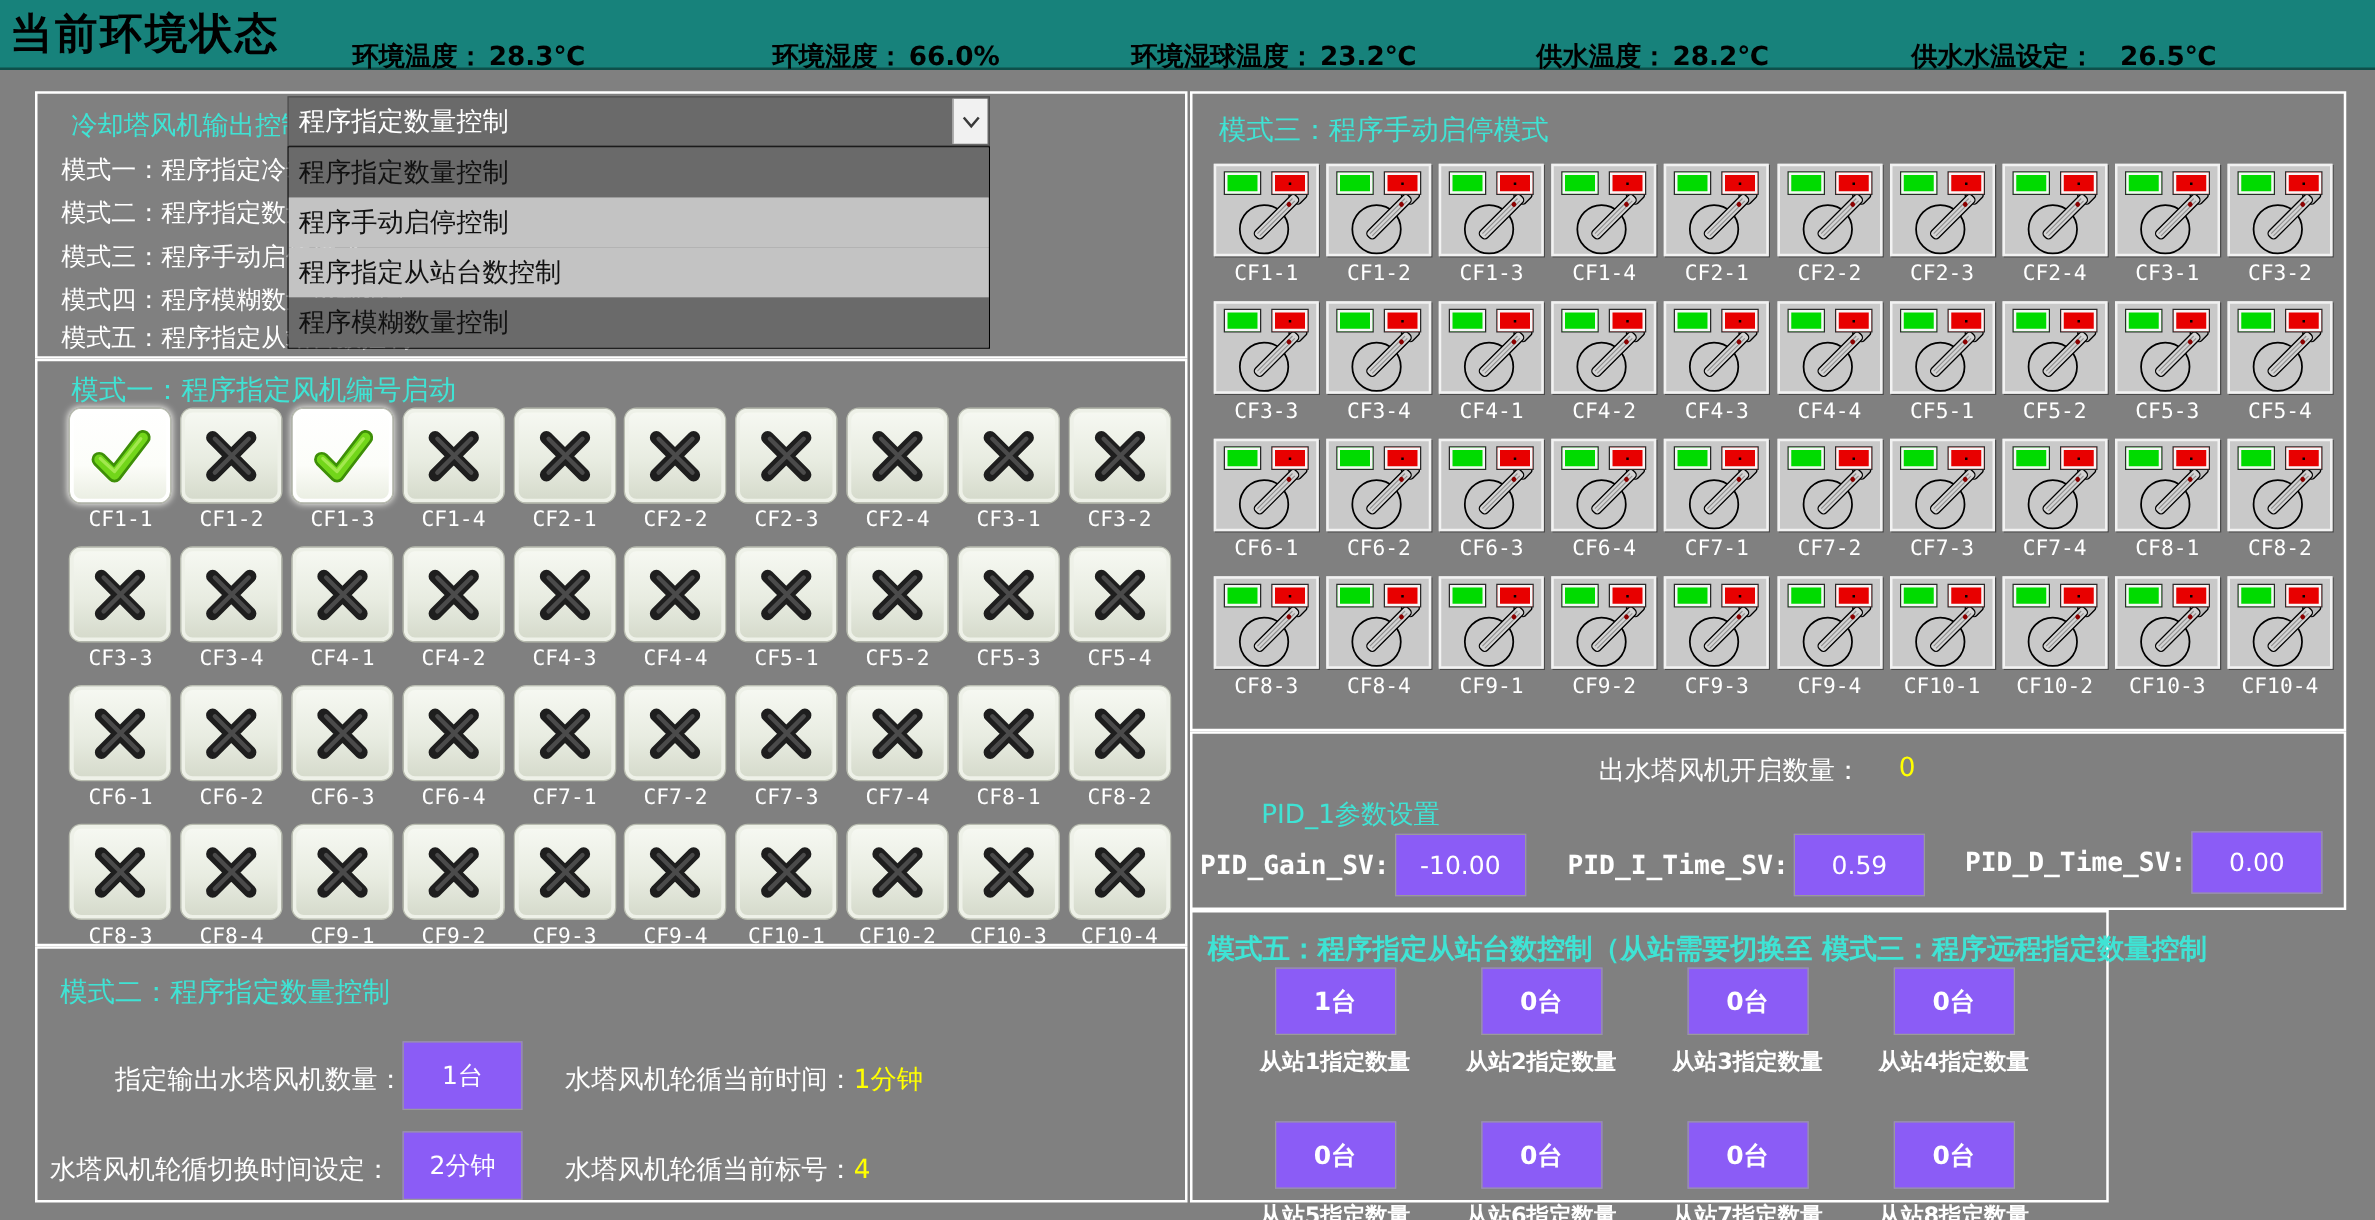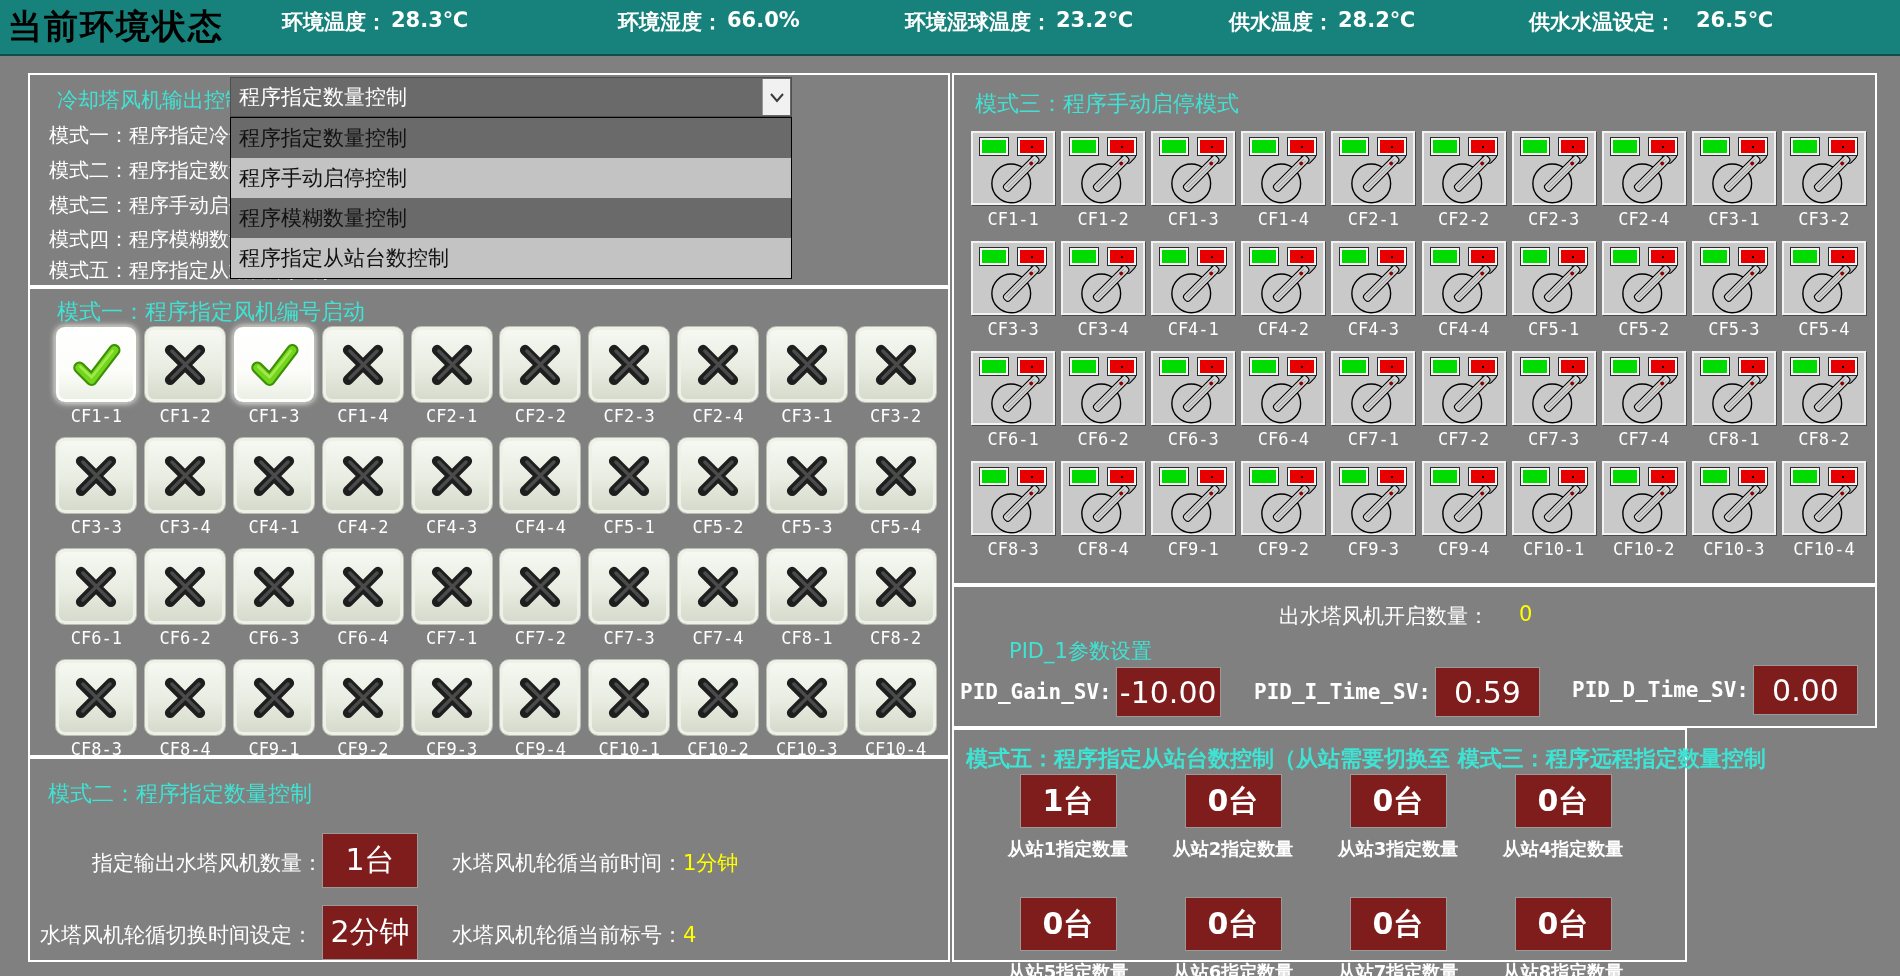--- a/index.html
+++ b/index.html
@@ -2,21 +2,21 @@
 <html><head>
 <meta charset="utf-8">
 <style>
   html,body{margin:0;padding:0;background:#6d6d6d;font-family:"DejaVu Sans","Liberation Sans",sans-serif;}
   .screen{position:relative;width:1900px;height:976px;background:#808080;overflow:hidden;}
 
   
   .topbar{position:absolute;left:0;top:0;width:1900px;height:54px;background:#17827b;border-bottom:2px solid #0e4f4a;}
   .topbar-title{position:absolute;left:8px;top:0;height:54px;display:flex;align-items:center;
     font-size:34px;font-weight:700;color:#000000;letter-spacing:2px;font-family:"DejaVu Serif","Liberation Serif",serif;}
-  .reading{position:absolute;top:8px;height:54px;display:flex;align-items:flex-start;color:#ffffff;font-weight:700;font-size:21px;white-space:nowrap;}
+  .reading{position:absolute;top:18px;height:54px;display:flex;align-items:center;color:#000000;font-weight:700;font-size:21px;white-space:nowrap;}
   .reading .reading-value{margin-left:4px;}
   .readings .reading:nth-of-type(1){left:282px;}
   .readings .reading:nth-of-type(2){left:618px;}
   .readings .reading:nth-of-type(3){left:905px;}
   .readings .reading:nth-of-type(4){left:1229px;}
   .readings .reading:nth-of-type(5){left:1529px;}
   .readings .reading:nth-of-type(5) .reading-value{margin-left:20px;}
 
   
   .panel{position:absolute;background:#808080;border:2px solid #fff;box-sizing:border-box;}
@@ -72,21 +72,21 @@
   .lamp.red::after{content:"";position:absolute;left:50%;top:50%;width:2px;height:2px;margin:-1px 0 0 -1px;background:#000;}
   .knob{display:block;margin:-2px auto 0 auto;}
   .sw-label{margin-top:4px;color:#fff;font-size:17px;font-family:"DejaVu Sans Mono","Liberation Mono",monospace;}
 
   
   .m2-title{position:absolute;left:18px;top:20px;}
   .m2-l1{position:absolute;left:62px;top:90px;}
   .m2-l2{position:absolute;left:422px;top:90px;}
   .m2-l3{position:absolute;left:10px;top:162px;}
   .m2-l4{position:absolute;left:422px;top:162px;}
-  .blue-box{background:#7f1d1d;border:1px solid #9a9a9a;color:#fff;display:flex;align-items:center;justify-content:center;font-size:30px;cursor:pointer;box-sizing:border-box;}
+  .blue-box{background:#8b5cf6;border:1px solid #9a9a9a;color:#fff;display:flex;align-items:center;justify-content:center;font-size:20px;cursor:pointer;box-sizing:border-box;}
   .m2-box1{position:absolute;left:292px;top:74px;width:96px;height:55px;}
   .m2-box2{position:absolute;left:292px;top:146px;width:96px;height:55px;}
 
   
   .m4-title{position:absolute;left:21px;top:14px;}
   .m4-count-label{position:absolute;left:325px;top:15px;}
   .m4-count-value{position:absolute;left:565px;top:15px;}
   .m4-pid-title{position:absolute;left:55px;top:50px;}
   .pid-group{position:absolute;top:80px;display:flex;align-items:center;}
   .pid-groups .pid-group:nth-of-type(1){left:6px;}
@@ -166,26 +166,26 @@
 
 
         <div class="dd-option dark">
           <span>程序指定数量控制</span>
         </div>
 
         <div class="dd-option light">
           <span>程序手动启停控制</span>
         </div>
 
+        <div class="dd-option light">
+          <span>程序指定从站台数控制</span>
+        </div>
+
         <div class="dd-option dark">
           <span>程序模糊数量控制</span>
-        </div>
-
-        <div class="dd-option light">
-          <span>程序指定从站台数控制</span>
         </div>
 
     </div>
   </div>
 
   <div class="panel p-mode1">
     <div class="m1-title cyan-title">模式一：程序指定风机编号启动</div>
     <div class="fan-grid">
 
         <div class="fan-cell">

